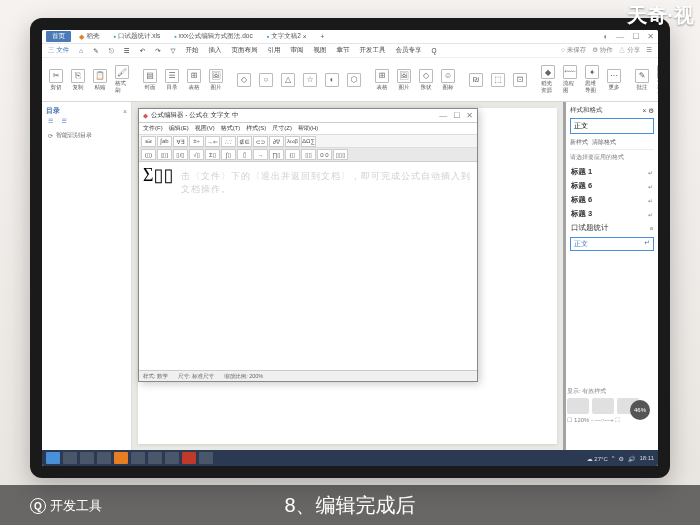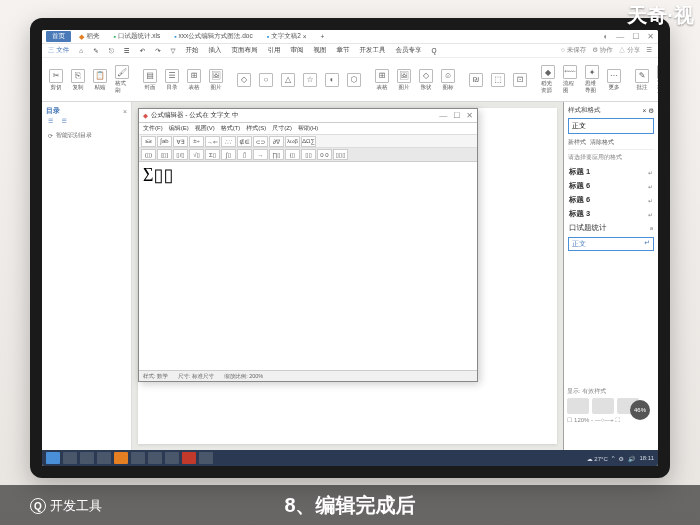--- a/index.html
+++ b/index.html
@@ -1,21 +1,21 @@
 <!DOCTYPE html>
 <html><head>
 <meta charset="utf-8">
 <style>
 *{margin:0;padding:0;box-sizing:border-box;font-family:"Microsoft YaHei",Arial,sans-serif}
 body{width:700px;height:525px;background:#f0ebe6;position:relative;overflow:hidden}
 .desk-bg{position:absolute;inset:0;background:linear-gradient(180deg,#f5f2ef 0%,#e8e4e0 100%)}
 .monitor{position:absolute;left:30px;top:18px;width:640px;height:460px;background:#1a1a1a;border-radius:12px;padding:12px;box-shadow:0 8px 24px rgba(0,0,0,.25)}
 .screen{width:100%;height:100%;background:#fff;border-radius:2px;position:relative;overflow:hidden;font-size:7px}
 .watermark-top{position:absolute;right:6px;top:2px;font-size:20px;font-weight:600;color:#fff;z-index:99;text-shadow:0 1px 2px rgba(0,0,0,.4)}
-.caption{position:absolute;bottom:0;left:0;right:0;height:40px;background:rgba(18,18,18,.6);color:#fff;text-align:center;font-size:20px;font-weight:700;line-height:40px;z-index:99}
+.caption{position:absolute;bottom:0;left:0;right:0;height:40px;background:rgba(18,18,18,.6);color:#fff;text-align:center;font-size:20px;font-weight:400;line-height:40px;z-index:99}
 .bottom-logo{position:absolute;left:30px;bottom:10px;color:#fff;font-size:13px;z-index:100;display:flex;align-items:center;gap:4px}
 .bottom-logo .q{font-weight:bold;border:1.5px solid #fff;border-radius:50%;width:16px;height:16px;display:inline-flex;align-items:center;justify-content:center;font-size:10px}
 .titlebar{height:14px;background:#fff;display:flex;align-items:center;padding:0 4px;border-bottom:1px solid #e5e5e5}
 .tab{padding:1px 6px;font-size:6.5px;margin-right:2px;color:#555;display:flex;align-items:center;gap:2px}
 .tab.blue{background:#4a7ab8;color:#fff;border-radius:1px}
 .tab.orange .dot{color:#e67e22}
 .tab.green .dot{color:#27ae60}
 .tab.blue2 .dot{color:#3498db}
 .tab .dot{font-size:7px}
 .wctrl{margin-left:auto;display:flex;gap:8px;color:#888;font-size:8px}
@@ -37,21 +37,21 @@
 .eq-title{height:14px;background:#fff;border-bottom:1px solid #ccc;display:flex;align-items:center;padding:0 4px;font-size:6.5px;color:#333}
 .eq-title .ctrls{margin-left:auto;display:flex;gap:6px;color:#888;font-size:8px}
 .eq-menu{height:11px;display:flex;align-items:center;gap:6px;padding:0 4px;font-size:6px;color:#444}
 .eq-toolbar{height:14px;background:#f5f5f5;border-top:1px solid #ddd;border-bottom:1px solid #ddd;display:flex;align-items:center;padding:0 2px;gap:1px}
 .eq-tb{width:15px;height:11px;border:1px solid #ccc;background:#fff;font-size:6px;display:flex;align-items:center;justify-content:center;color:#555}
 .eq-toolbar2{height:14px;background:#e8e8e8;border-bottom:1px solid #ccc;display:flex;align-items:center;padding:0 2px;gap:1px}
 .eq-body{height:208px;background:#fff;padding:4px;position:relative}
 .eq-sigma{font-size:18px;font-family:serif;position:absolute;left:4px;top:2px}
 .eq-hint{position:absolute;left:42px;top:8px;font-size:9px;color:#d0d0d0;letter-spacing:1px}
 .eq-status{height:11px;background:#f0f0f0;border-top:1px solid #ccc;font-size:5.5px;color:#666;display:flex;align-items:center;padding:0 4px;gap:10px}
-.right-panel{width:95px;background:#fff;border-left:1px solid #a3a3a3;padding:4px;font-size:6.5px}
+.right-panel{width:95px;background:#fff;border-left:3px solid #a3a3a3;padding:4px;font-size:6.5px}
 .rp-header{display:flex;justify-content:space-between;align-items:center;color:#444;margin-bottom:3px}
 .rp-box{border:1px solid #4a90d9;padding:2px 3px;margin-bottom:4px;font-size:7px}
 .rp-tabs{display:flex;gap:4px;font-size:6px;color:#666;margin-bottom:3px;border-bottom:1px solid #eee;padding-bottom:2px}
 .rp-sub{font-size:6px;color:#888;margin:3px 0}
 .rp-item{display:flex;justify-content:space-between;align-items:center;padding:2px 1px;font-size:7.5px;color:#333}
 .rp-item .chk{color:#888;font-size:6px}
 .rp-current{border:1px solid #4a90d9;padding:1px 3px;margin-top:2px;font-size:7px;color:#4a7ab8}
 .rp-footer{position:absolute;bottom:26px;right:6px;width:85px}
 .rp-ficon{display:flex;gap:3px;margin-bottom:2px}
 .rp-fbox{width:22px;height:16px;background:#e0e0e0;border-radius:2px}
@@ -297,20 +297,21 @@
           <div class="eq-tb">▯̄</div>
           <div class="eq-tb">→</div>
           <div class="eq-tb">∏▯</div>
           <div class="eq-tb">{▯</div>
           <div class="eq-tb">▯▯</div>
           <div class="eq-tb">0 0</div>
           <div class="eq-tb">▯▯▯</div>
         </div>
         <div class="eq-body">
           <span class="eq-sigma">Σ▯▯</span>
+          <span class="eq-hint">击〈文件〉下的〈退出并返回到文档〉，即可完成公式自动插入到文档操作。</span>
         </div>
         <div class="eq-status">
           <span>样式: 数学</span>
           <span>尺寸: 标准尺寸</span>
           <span>缩放比例: 200%</span>
         </div>
       </div>
     </div>
   </div>
 

